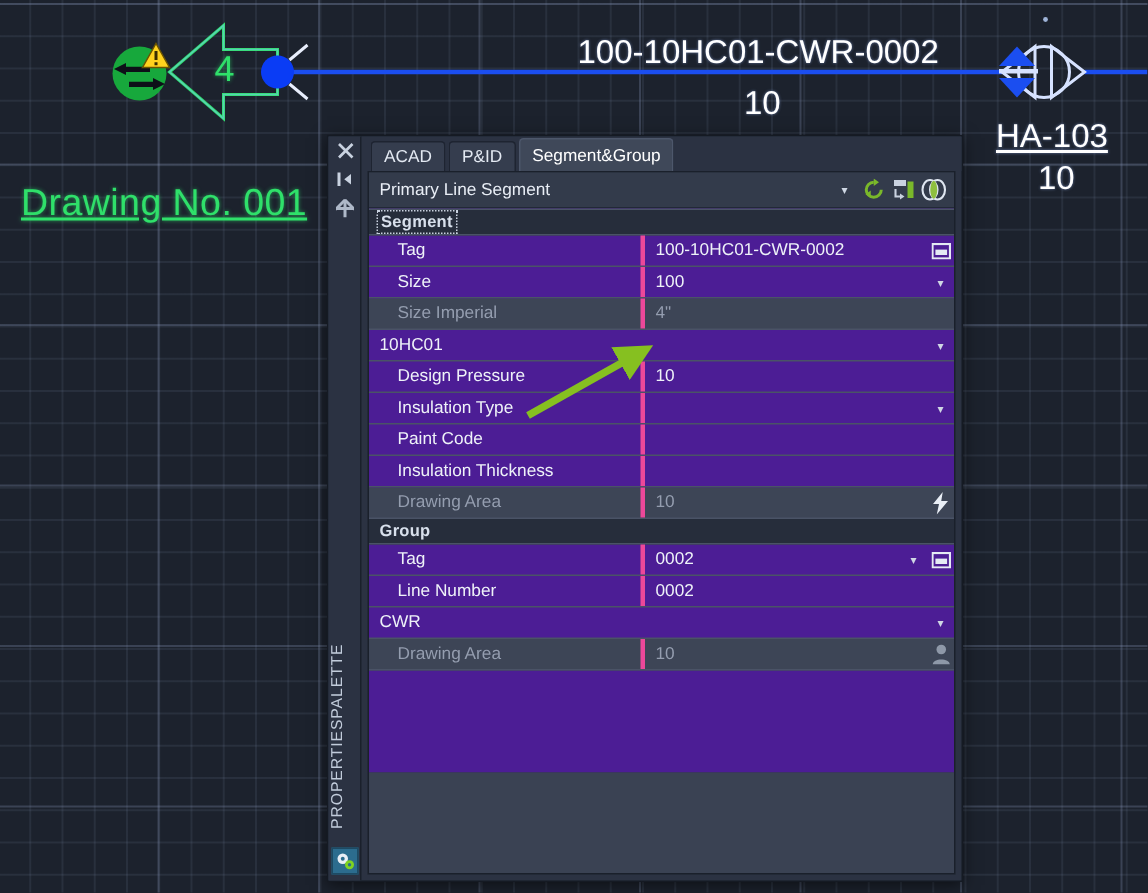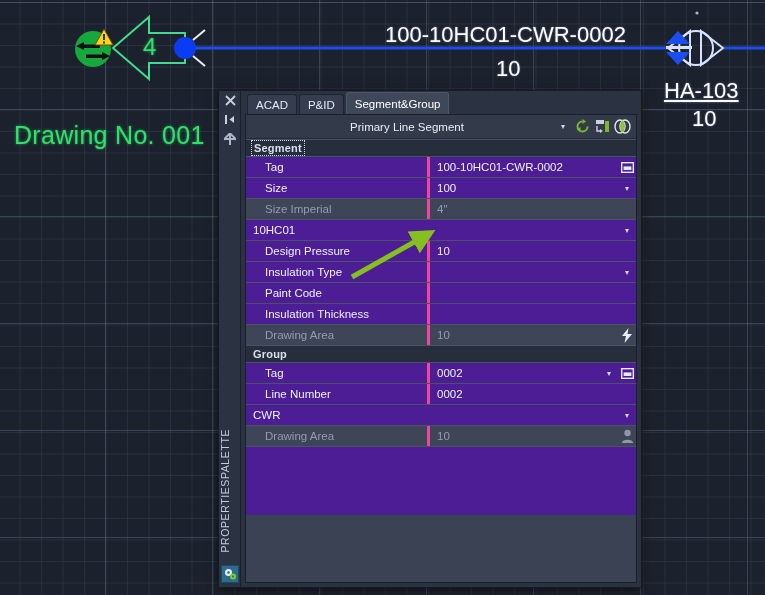--- a/index.html
+++ b/index.html
@@ -30,21 +30,21 @@
     color: #ffffff;
     font-family: "Liberation Sans", sans-serif;
     white-space: nowrap;
     text-shadow: 0 0 2px rgba(160,190,255,.55);
   }
   .dwg-text.green {
     color: #2fe06a;
     text-shadow: 0 0 3px rgba(45,230,110,.6);
   }
 
-  #dwg-title      { left: 14px;  top: 121px; font-size: 25px; letter-spacing:.3px;}
+  #dwg-title      { left: 14px;  top: 121px; font-size: 25px; letter-spacing:.3px;text-decoration:underline;}
   #arrow-num      { left: 143px; top: 33px;  font-size: 24px; color:#2fe06a; text-shadow:0 0 3px rgba(45,230,110,.6);}
   #line-tag       { left: 385px; top: 22px;  font-size: 22px; }
   #line-sub       { left: 496px; top: 56px;  font-size: 22px; }
   #valve-tag      { left: 664px; top: 78px;  font-size: 22px; text-decoration: underline; }
   #valve-sub      { left: 692px; top: 106px; font-size: 22px; }
 
   
   #palette {
     position: absolute;
     left: 218px; top: 90px;
@@ -131,21 +131,20 @@
   }
 
   
   #pal-selector {
     height: 24px;
     flex: 0 0 24px;
     background: #333b4b;
     border-bottom: 1px solid #222937;
     display: flex; align-items: center;
     padding: 0 4px 0 7px;
-    text-align: center;
   }
   #pal-selector-text { flex:1 1 auto; font-size: 11.5px; color: #e8edf5; }
   .sel-caret { color:#cfd7e4; font-size:8px; margin-right:7px; }
   .tool-ico { width: 20px; height: 20px; display:flex; align-items:center; justify-content:center; }
 
   
   #pal-grid {
     flex: 1 1 auto;
     overflow: hidden;
     background: #4c1d95;

